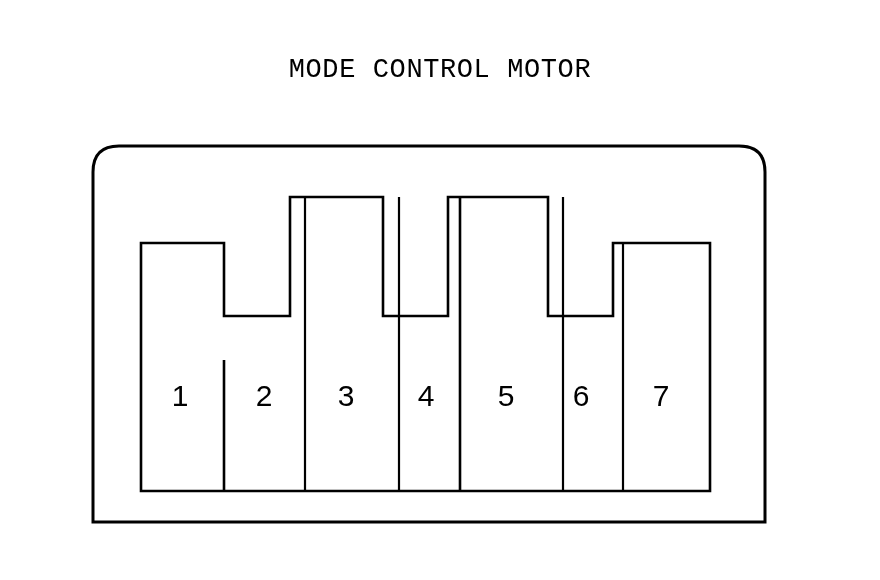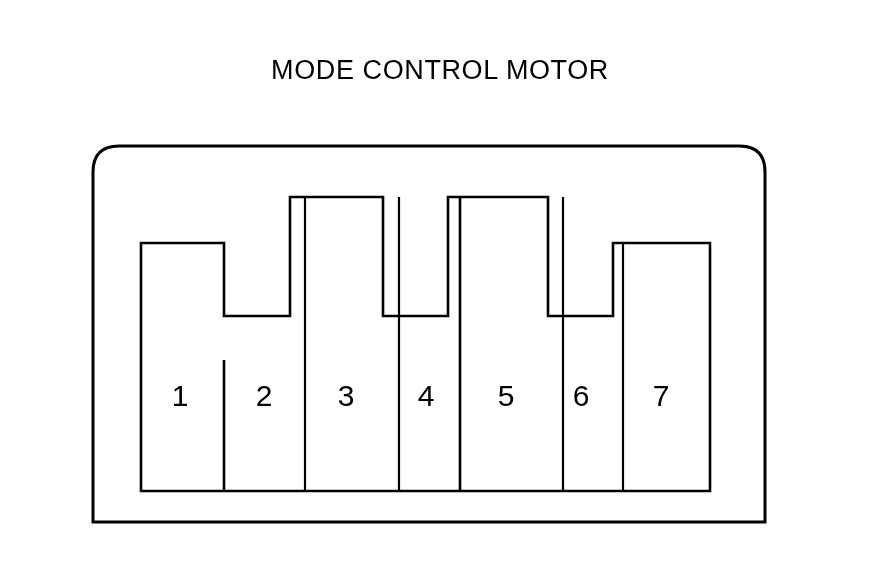--- a/index.html
+++ b/index.html
@@ -20,21 +20,21 @@
     width: 880px;
     height: 580px;
     background: #ffffff;
   }
   #diagram-title {
     position: absolute;
     left: 0;
     top: 55px;
     width: 880px;
     text-align: center;
-    font-family: Liberation Sans, sans-serif;
+    font-family: Liberation Mono, monospace;
     font-size: 27px;
     font-weight: 400;
     letter-spacing: 0.6px;
     color: #000000;
     white-space: nowrap;
   }
   #connector-svg {
     position: absolute;
     left: 0;
     top: 0;

